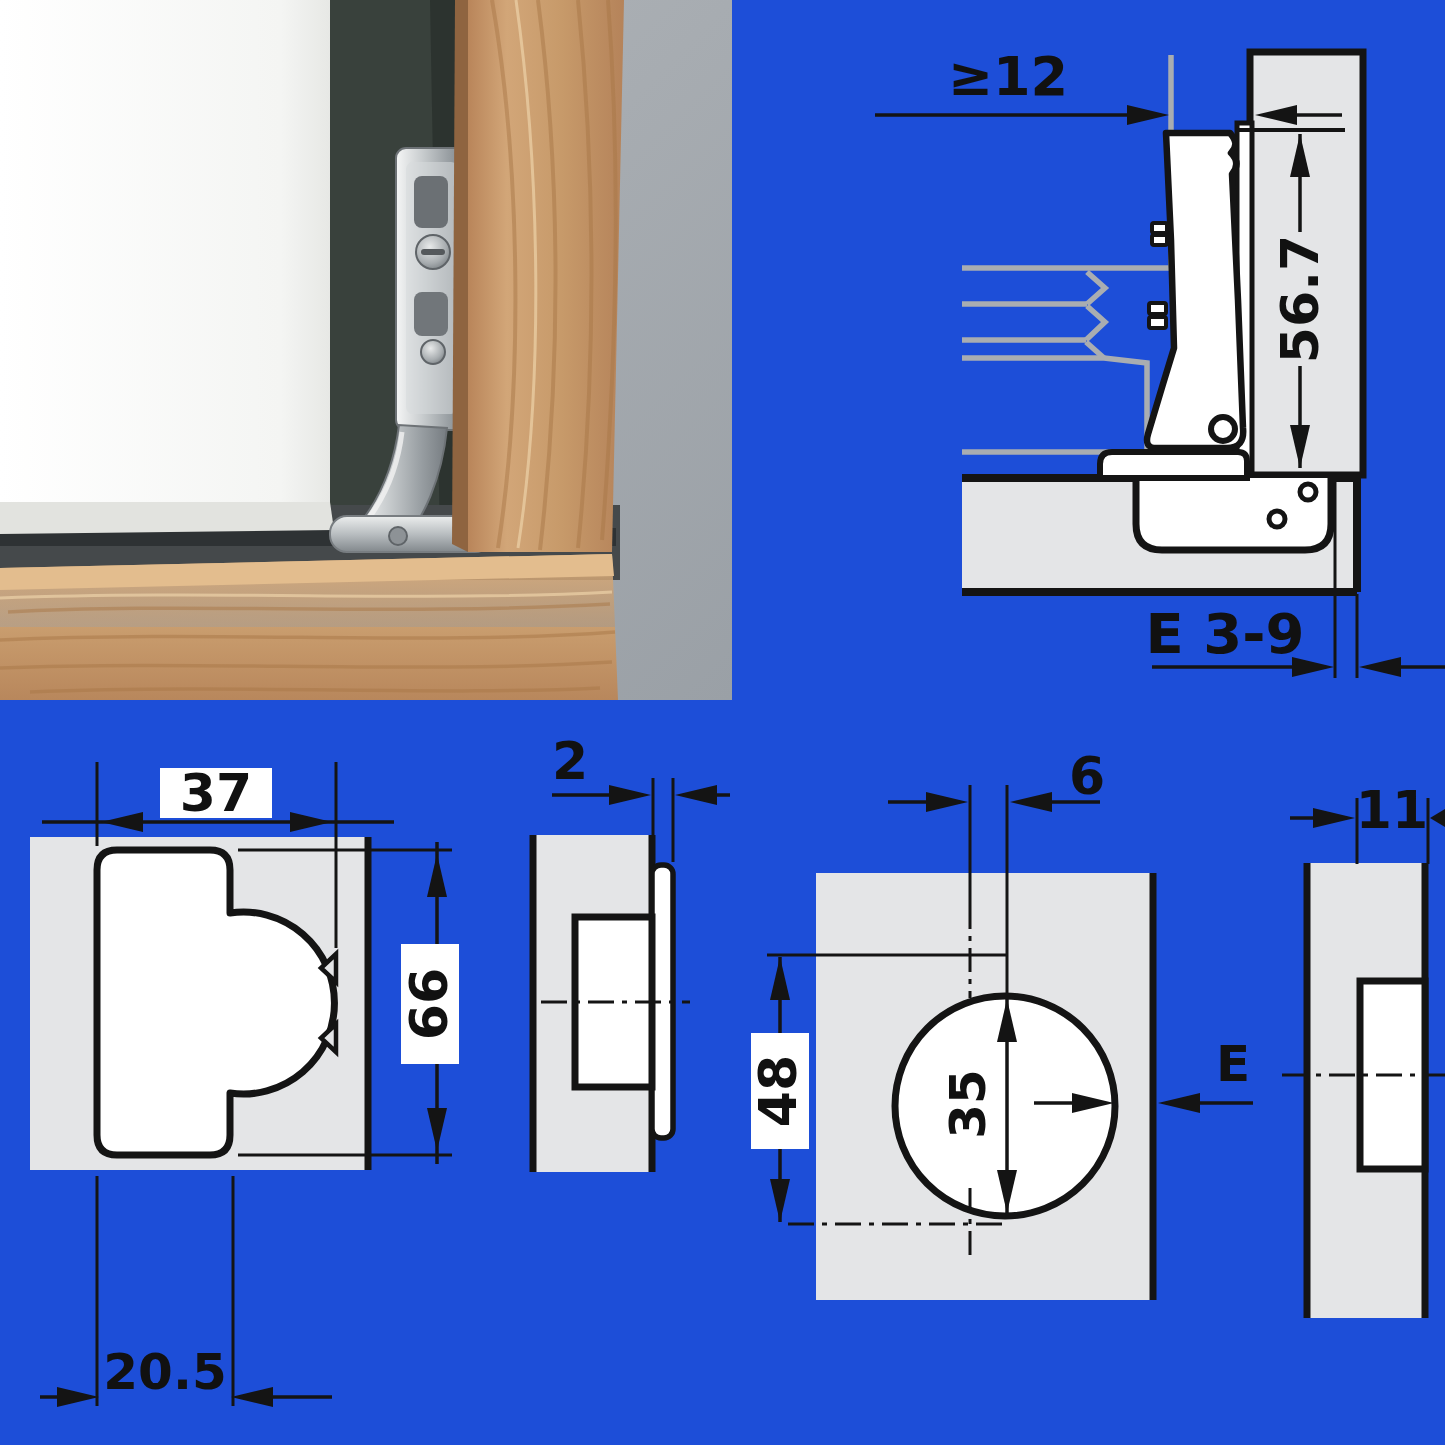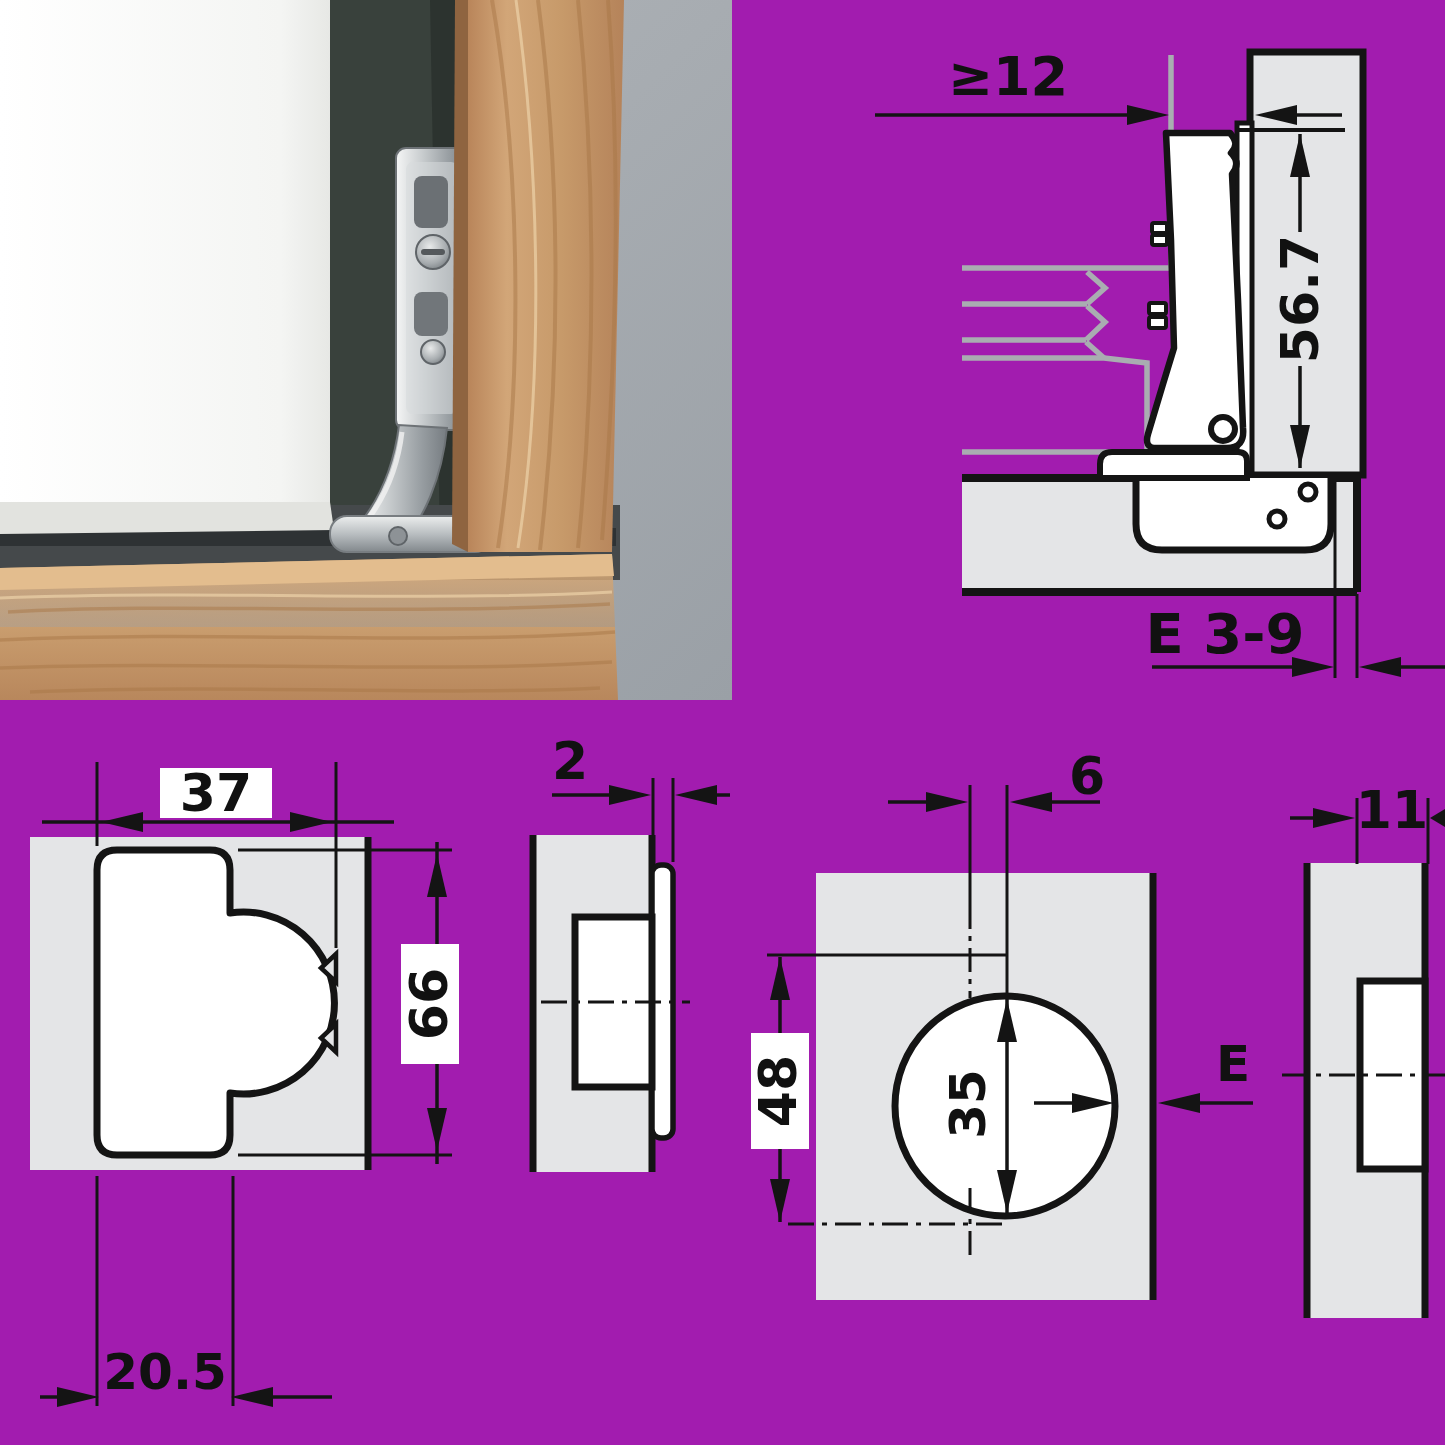--- a/index.html
+++ b/index.html
@@ -1,16 +1,16 @@
 <!DOCTYPE html>
 <html><head>
 <meta charset="utf-8">
 <style>
   html,body{margin:0;padding:0;background:#ffffff;}
-  #page{position:relative;width:1445px;height:1445px;background:#a21caf;overflow:hidden;
+  #page{position:relative;width:1445px;height:1445px;background:#1d4ed8;overflow:hidden;
         font-family:"DejaVu Sans","Liberation Sans",sans-serif;}
   #photo{position:absolute;left:0;top:0;width:732px;height:700px;}
   #drawings{position:absolute;left:0;top:0;width:1445px;height:1445px;}
   svg text{font-family:"DejaVu Sans","Liberation Sans",sans-serif;font-weight:bold;fill:#111;}
 </style>
 </head>
 <body>
 
 <div id="page">
 

